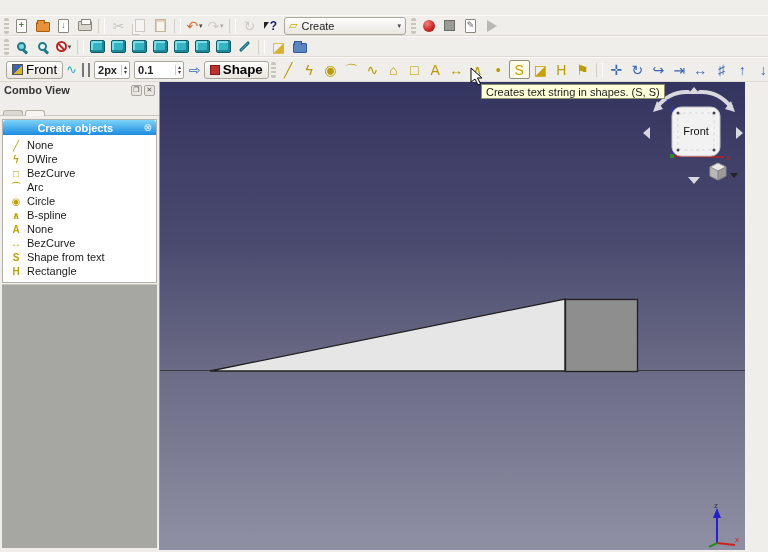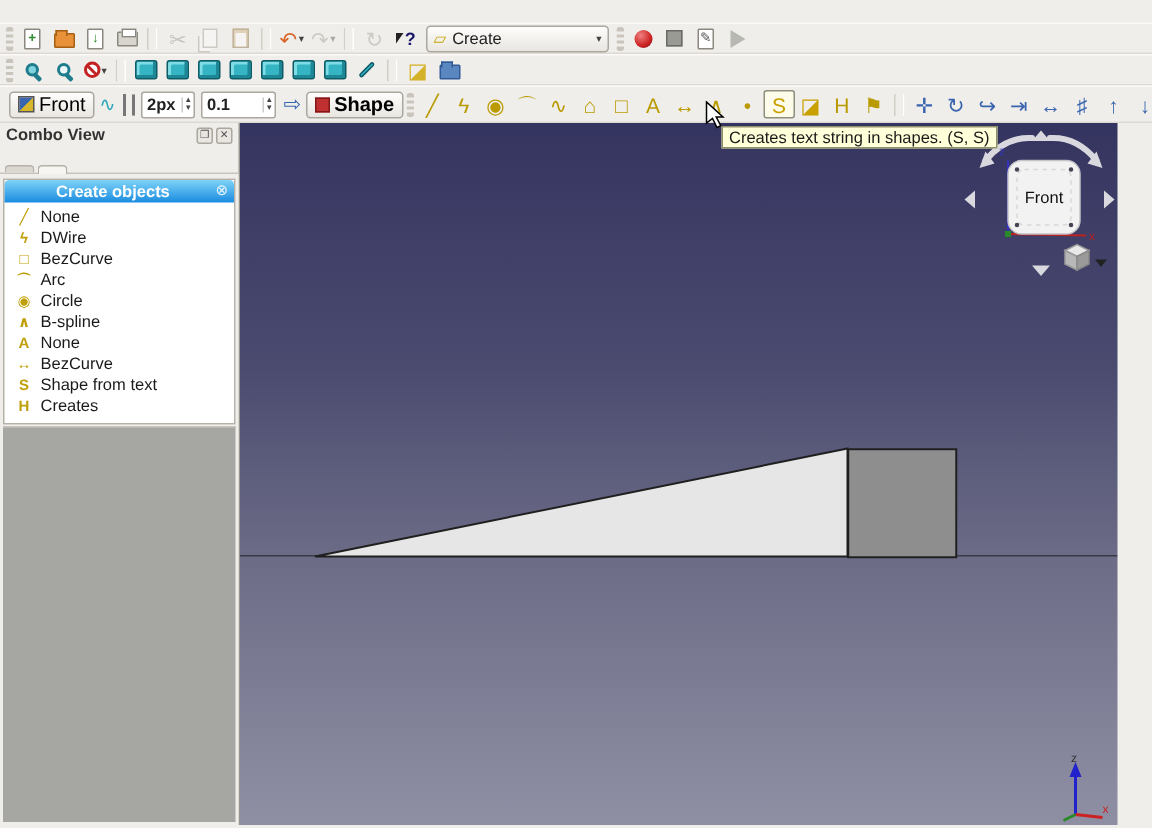--- a/index.html
+++ b/index.html
@@ -439,21 +439,21 @@
                 <span class="tlabel">BezCurve</span>
               </div>
 
               <div class="task-item">
                 <span class="ticon">S</span>
                 <span class="tlabel">Shape from text</span>
               </div>
 
               <div class="task-item">
                 <span class="ticon">H</span>
-                <span class="tlabel">Creates</span>
+                <span class="tlabel">Rectangle</span>
               </div>
             </div>
         </div>
         <div class="panel-fill"></div>
       </div>
     </div>
 
     <div class="viewport">
       <div class="groundline"></div>
 

